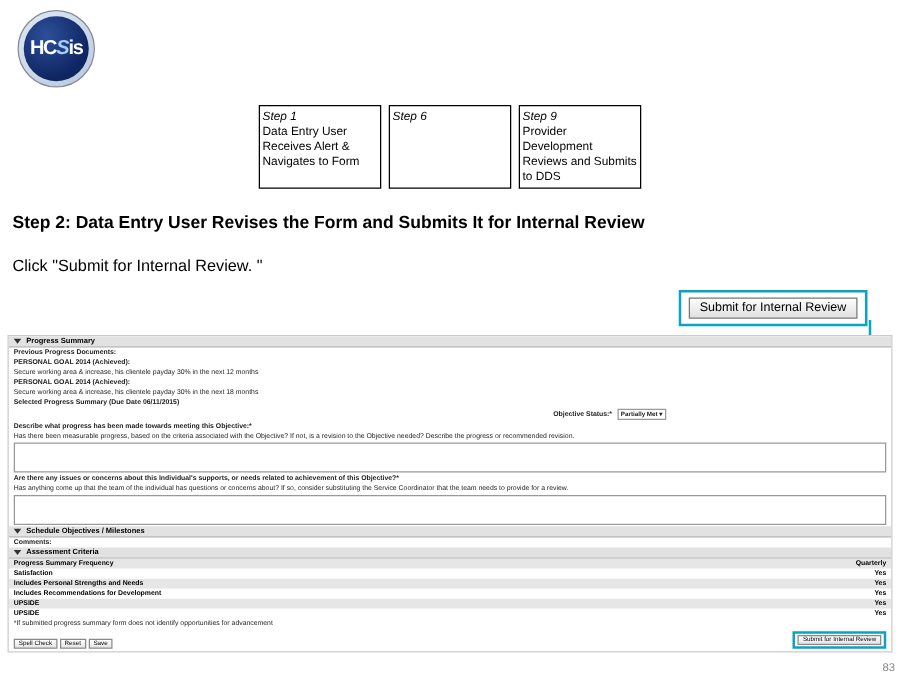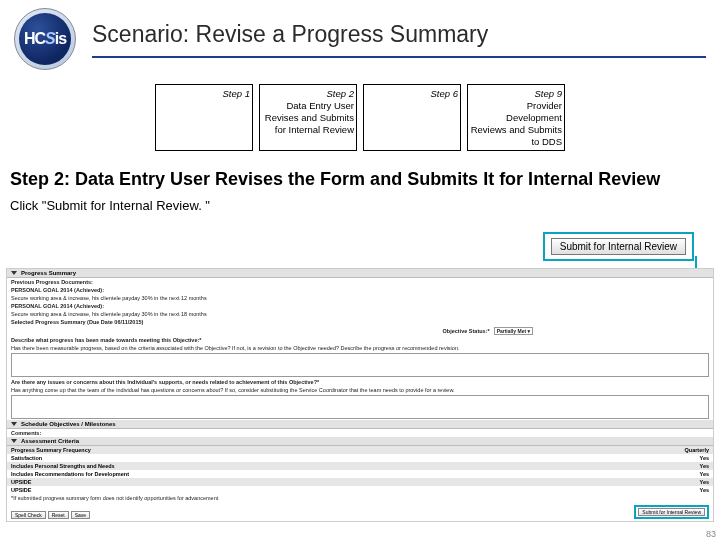--- a/index.html
+++ b/index.html
@@ -61,30 +61,30 @@
     display: flex;
     justify-content: center;
     gap: 6px;
     margin-top: 10px;
   }
   .step {
     border: 1px solid #000;
     width: 98px;
     padding: 3px 2px;
     font-size: 9.5px;
-    text-align: right;
+    text-align: left;
     line-height: 1.25;
   }
   .step .step-num {
     font-style: italic;
   }
   .step-instructions {
-    font-size: 18px;
+    font-size: 14px;
     font-weight: bold;
-    margin: 18px 10px 8px 10px;
+    margin: 18px 10px 20px 10px;
   }
   .step-click {
     font-size: 13px;
     margin: 6px 10px 10px 10px;
   }
   .submit-btn-highlight {
     position: absolute;
     top: 232px;
     right: 26px;
     border: 2px solid #0aa3c2;
@@ -200,30 +200,26 @@
 <body>
 
 <div class="header">
   <div class="logo">
     <div class="logo-circle-outer"></div>
     <div class="logo-circle-inner"></div>
     <div class="logo-text">
       <span class="hc">HC</span><span class="s">S</span><span class="is">is</span>
     </div>
   </div>
-  <div class="title">Scenario: Revise a Progress Summary</div>
 </div>
 
 <div class="steps">
   <div class="step">
     <div class="step-num">Step 1</div>
-  </div>
-  <div class="step">
-    <div class="step-num">Step 2</div>
-    <div>Data Entry User Revises and Submits for Internal Review</div>
+    <div>Data Entry User Receives Alert &amp; Navigates to Form</div>
   </div>
   <div class="step">
     <div class="step-num">Step 6</div>
   </div>
   <div class="step">
     <div class="step-num">Step 9</div>
     <div>Provider Development Reviews and Submits to DDS</div>
   </div>
 </div>
 

